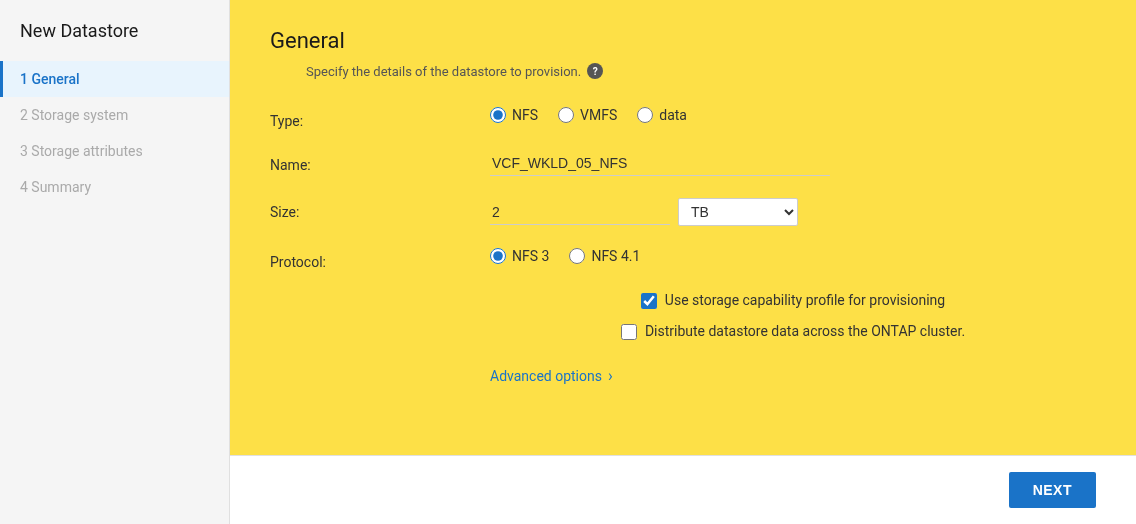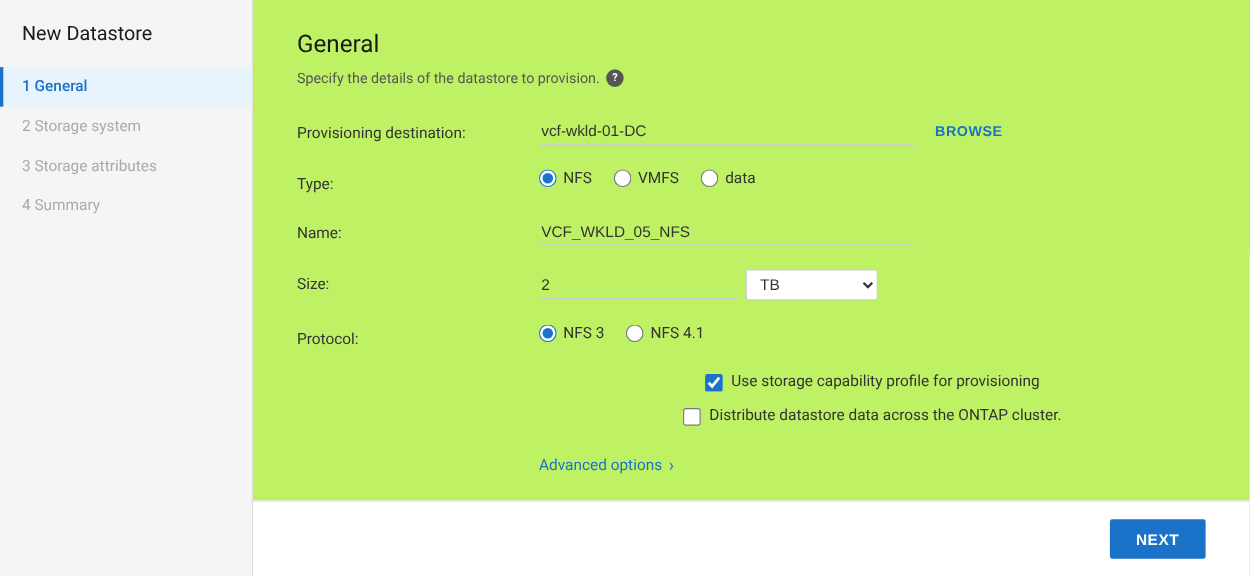--- a/index.html
+++ b/index.html
@@ -43,21 +43,21 @@
       padding-left: 17px;
     }
     .sidebar-item.disabled {
       color: #aaa;
       cursor: default;
     }
 
     
     .main {
       flex: 1;
-      background: #bef264;
+      background: #fde047;
       display: flex;
       flex-direction: column;
       height: 100%;
     }
     .main-content {
       flex: 1;
       padding: 28px 40px;
       overflow-y: auto;
     }
     .page-title {
@@ -66,20 +66,21 @@
       color: #1a1a1a;
       margin-bottom: 10px;
     }
     .subtitle {
       font-size: 13px;
       color: #555;
       margin-bottom: 28px;
       display: flex;
       align-items: center;
       gap: 6px;
+      margin-left: 36px;
     }
     .help-icon {
       display: inline-flex;
       align-items: center;
       justify-content: center;
       width: 16px;
       height: 16px;
       border-radius: 50%;
       background: #555;
       color: #fff;
@@ -281,27 +282,20 @@
 </div>
 
 <div class="main">
   <div class="main-content">
     <h1 class="page-title">General</h1>
     <div class="subtitle">
       <span>Specify the details of the datastore to provision.</span>
       <span class="help-icon">?</span>
     </div>
 
-    <div class="form-row">
-      <div class="form-label">Provisioning destination:</div>
-      <div class="form-controls provisioning-row">
-        <input class="text-input" type="text" value="vcf-wkld-01-DC" style="">
-        <button class="browse-btn">BROWSE</button>
-      </div>
-    </div>
 
     <div class="form-row">
       <div class="form-label">Type:</div>
       <div class="form-controls radio-group">
         <label class="radio-item">
           <input type="radio" name="type" checked="" style="">
           <span>NFS</span>
         </label>
         <label class="radio-item">
           <input type="radio" name="type" style="">

